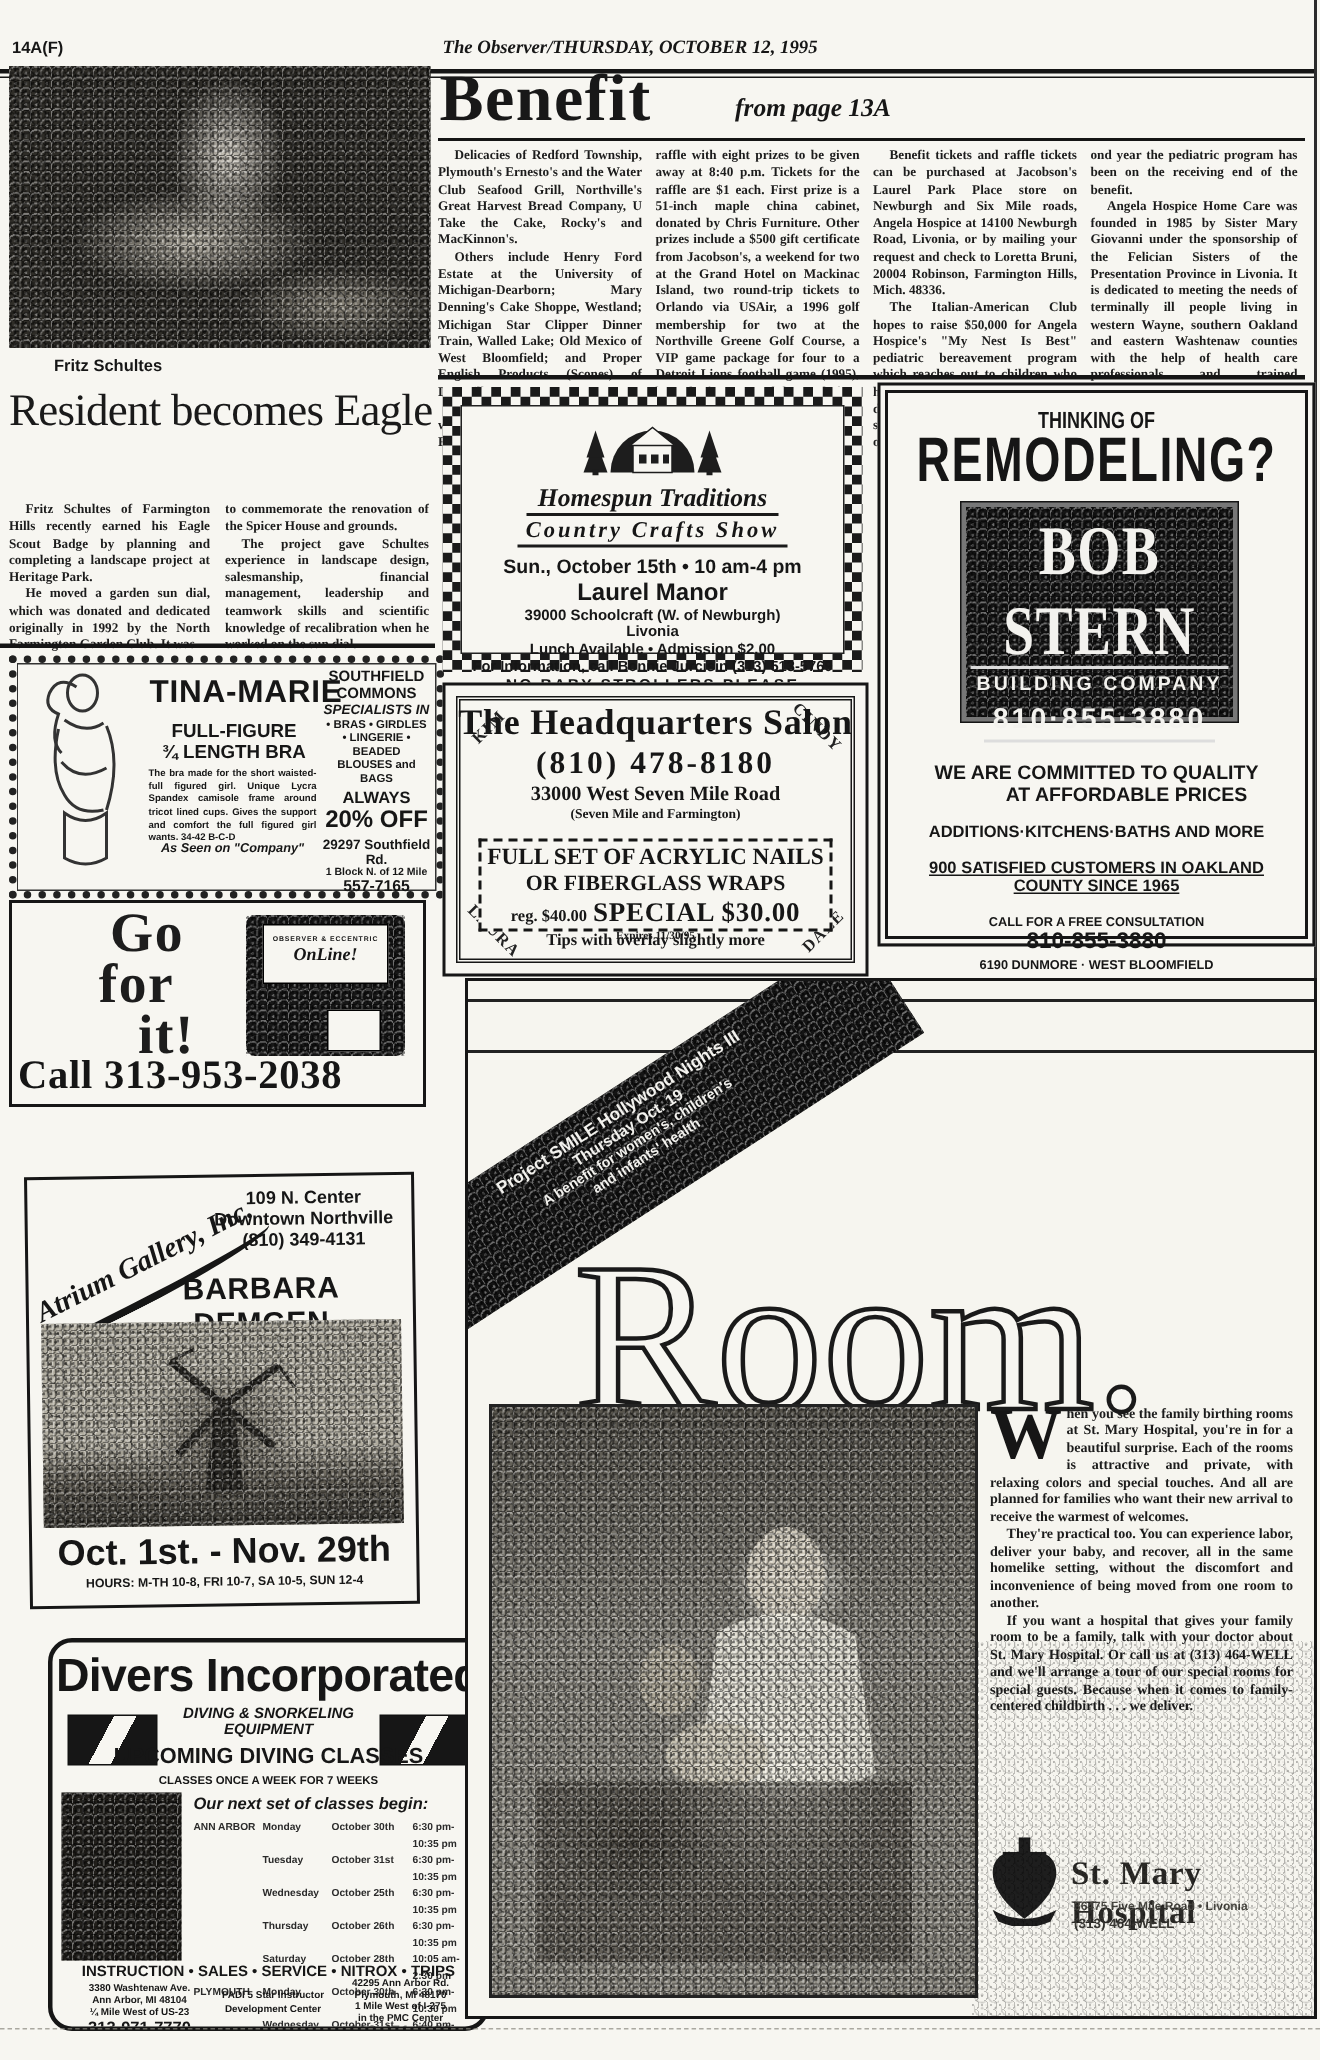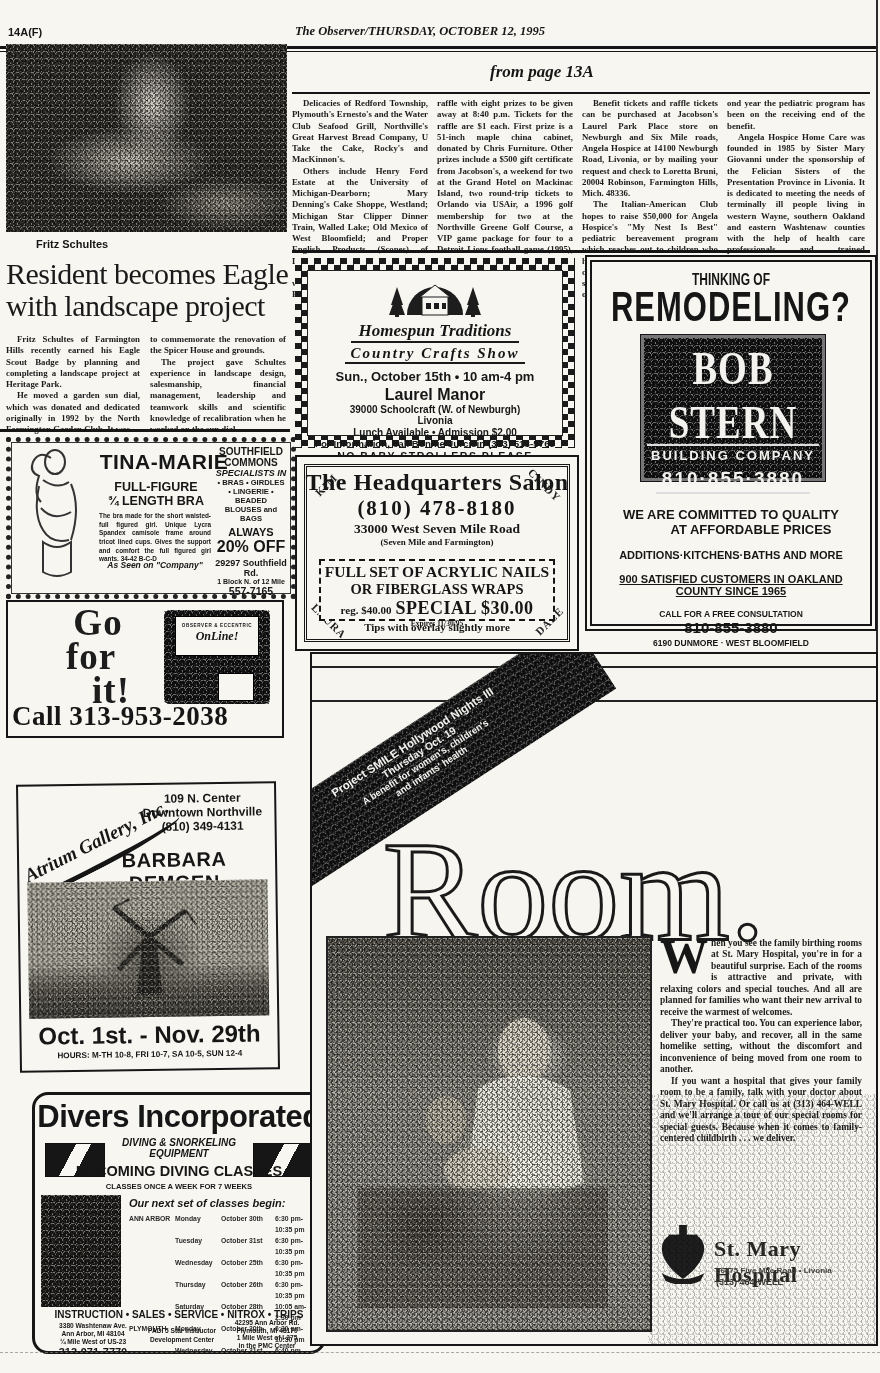--- a/index.html
+++ b/index.html
@@ -41,20 +41,21 @@
   <div class="abs" style="left:876px;top:0;width:2px;height:1345px;background:#2b2b2b;"></div>
 
   <div class="abs" style="left:6px;top:44px;width:281px;height:188px;background-color:#2e2c27;
        background-image:radial-gradient(ellipse 55px 75px at 52% 32%,#cfcac0 0%,rgba(207,202,192,0) 70%),
                         radial-gradient(ellipse 110px 45px at 44% 62%,#b7b2a6 0%,rgba(183,178,166,0) 75%),
                         radial-gradient(ellipse 90px 35px at 78% 85%,#8d887c 0%,rgba(141,136,124,0) 75%);">
     <div class="noise-ov"></div>
   </div>
   <div class="abs sans" style="left:8px;top:238px;font-size:11px;font-weight:bold;padding-left:28px;">Fritz Schultes</div>
 
+  <div class="abs benefit-h" style="left:293px;top:40px;">Benefit</div>
   <div class="abs" style="left:490px;top:62px;font-size:17px;font-weight:bold;font-style:italic;">from page 13A</div>
   <div class="abs rule" style="left:292px;top:92px;width:578px;height:2px;"></div>
 
   <div class="abs" style="left:292px;top:98px;width:136px;">
     <p class="bp ind">Delicacies of Redford Township, Plymouth's Ernesto's and the Water Club Seafood Grill, Northville's Great Harvest Bread Company, U Take the Cake, Rocky's and MacKinnon's.</p>
     <p class="bp ind">Others include Henry Ford Estate at the University of Michigan-Dearborn; Mary Denning's Cake Shoppe, Westland; Michigan Star Clipper Dinner Train, Walled Lake; Old Mexico of West Bloomfield; and Proper English Products (Scones) of Dansville.</p>
     <p class="bp ind">Entertainment for the evening will be supplied by Livonia's Franklin High School Jazz Band.</p>
     <p class="bp ind">Another popular feature is the</p>
   </div>
   <div class="abs" style="left:437px;top:98px;width:136px;">
@@ -66,21 +67,20 @@
   </div>
   <div class="abs" style="left:727px;top:98px;width:138px;">
     <p class="bp">ond year the pediatric program has been on the receiving end of the benefit.</p>
     <p class="bp ind">Angela Hospice Home Care was founded in 1985 by Sister Mary Giovanni under the sponsorship of the Felician Sisters of the Presentation Province in Livonia. It is dedicated to meeting the needs of terminally ill people living in western Wayne, southern Oakland and eastern Washtenaw counties with the help of health care professionals and trained volunteers.</p>
     <p class="bp ind">For more information about Angela Hospice, call (313) 464-7810.</p>
   </div>
   <div class="abs rule" style="left:292px;top:250px;width:578px;height:3px;"></div>
 
   <div class="abs eagle-h" style="left:6px;top:258px;width:286px;">
     <div>Resident becomes Eagle</div>
-    <div>with landscape project</div>
   </div>
   <div class="abs" style="left:6px;top:334px;width:134px;">
     <p class="bp ind">Fritz Schultes of Farmington Hills recently earned his Eagle Scout Badge by planning and completing a landscape project at Heritage Park.</p>
     <p class="bp ind">He moved a garden sun dial, which was donated and dedicated originally in 1992 by the North Farmington Garden Club. It was</p>
   </div>
   <div class="abs" style="left:150px;top:334px;width:136px;">
     <p class="bp">to commemorate the renovation of the Spicer House and grounds.</p>
     <p class="bp ind">The project gave Schultes experience in landscape design, salesmanship, financial management, leadership and teamwork skills and scientific knowledge of recalibration when he worked on the sun dial.</p>
   </div>
   <div class="abs rule" style="left:0;top:429px;width:290px;height:3px;"></div>

